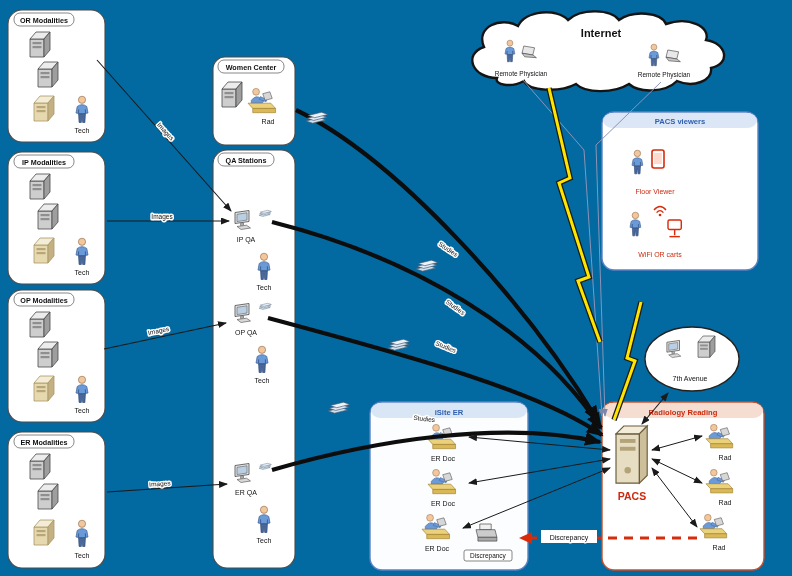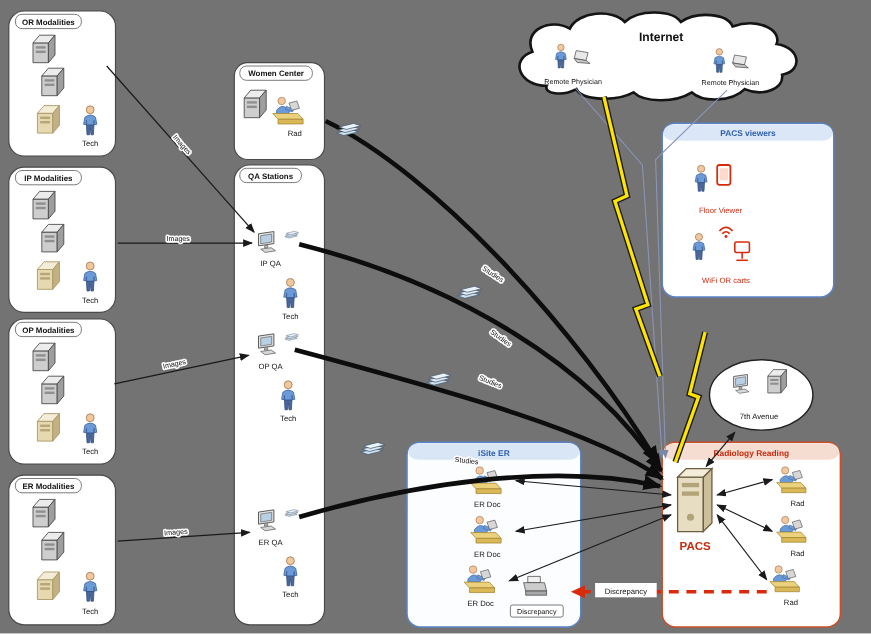--- a/index.html
+++ b/index.html
@@ -1,16 +1,16 @@
 <!DOCTYPE html>
 <html><head>
 <meta charset="utf-8">
 <style>
   html,body{margin:0;padding:0;background:#fff;width:792px;height:576px;overflow:hidden}
-  .stage{position:relative;width:792px;height:576px;background:#737373}
+  .stage{position:relative;width:792px;height:576px;background:#0369a1}
   svg{display:block}
   text{font-family:"Liberation Sans",sans-serif;fill:#111}
   .cap{font-size:7px}
   .cap65{font-size:6.5px}
   .tab{font-size:7.2px;font-weight:bold}
   .hdr-blue{font-size:7.6px;font-weight:bold;fill:#2f5fae}
   .hdr-red{font-size:7.6px;font-weight:bold;fill:#cc2a0e}
   .red{fill:#cc2a0e}
   .big{font-size:11px;font-weight:bold}
   .pacs{font-size:10.5px;font-weight:bold;fill:#cc2a0e}

